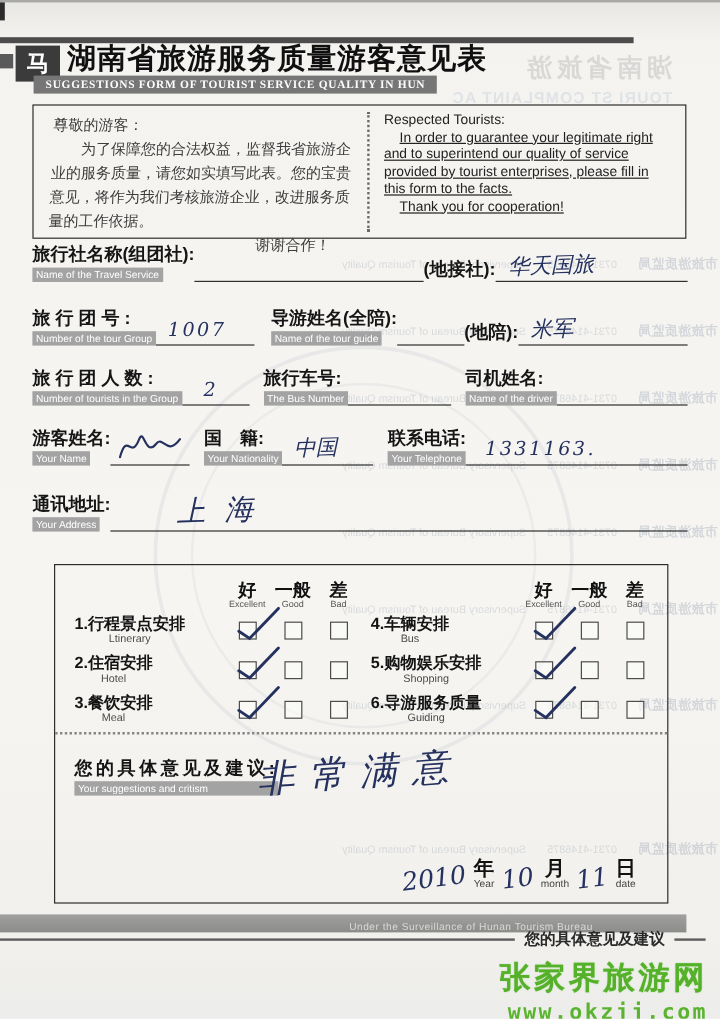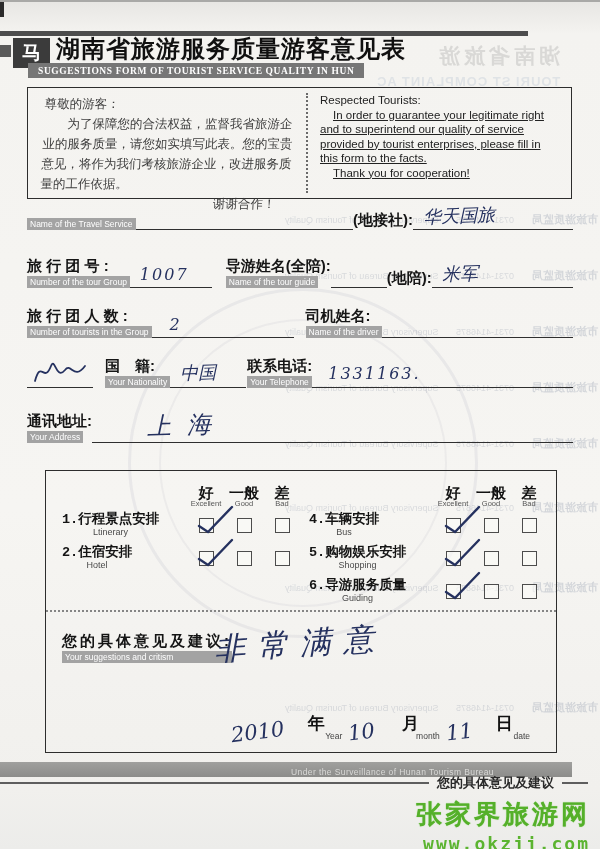--- a/index.html
+++ b/index.html
@@ -60,35 +60,35 @@
   
   .rbox{position:absolute;left:45px;top:470px;width:510px;height:281px;border:1.6px solid #2d2d2d;z-index:2;}
   .rwrap{position:absolute;left:8px;top:6px;display:flex;}
   .rhalf{width:247px;}
   .rrow{display:grid;grid-template-columns:133px 38px 38px 38px;align-items:center;height:33px;}
   .rrow.h{height:32px;align-items:end;}
   .hd{display:flex;flex-direction:column;align-items:center;line-height:11px;}
   .hd .c{font-size:15px;font-weight:bold;color:#111;}
   .hd .e{font-size:7.5px;color:#555;}
   .item{display:flex;flex-direction:column;align-items:center;justify-self:start;padding-left:8px;line-height:13px;}
-  .item .c{font-size:13.5px;font-weight:bold;color:#141414;white-space:nowrap;font-family:Liberation Mono, monospace;}
+  .item .c{font-size:13.5px;font-weight:bold;color:#141414;white-space:nowrap;}
   .item .e{font-size:9px;color:#4a4a4a;}
   .cbcell{position:relative;width:15px;height:15px;margin:0 auto;}
   .cb{width:15px;height:15px;border:1.5px solid #4c4c4c;background:rgba(252,251,248,.6);box-sizing:border-box;}
   .check{position:absolute;left:-5px;top:-15px;width:42px;height:34px;display:none;overflow:visible;}
   .cbcell.checked .check{display:block;}
   .dotline{position:absolute;left:0;right:0;top:139px;border-top:2px dotted #858585;}
   .sgstack{position:absolute;left:16px;top:160px;display:flex;flex-direction:column;}
   .sgstack .cnlabel{font-size:15px;letter-spacing:3px;}
   .sgvalue{position:absolute;left:168px;top:152px;font-size:31px;letter-spacing:12px;transform:rotate(-4deg);white-space:nowrap;}
   .datebox{position:absolute;right:26px;bottom:10px;display:flex;align-items:flex-end;gap:6px;}
   .dhw{font-family:"DejaVu Serif",serif;font-style:italic;color:#25315f;font-size:21px;transform:rotate(-7deg);line-height:20px;}
   .dcol{display:flex;flex-direction:column;align-items:center;line-height:12px;}
   .dcol .c{font-size:17px;font-weight:bold;color:#111;}
-  .dcol .e{font-size:8.5px;color:#444;margin-left:35px;}
+  .dcol .e{font-size:8.5px;color:#444;}
 
   
   .monitor{position:absolute;left:0;top:774px;width:588px;display:flex;align-items:center;z-index:2;}
   .monitor .lineL{flex:1 1 auto;height:2px;background:#5e5e5e;}
   .monitor .txt{margin:0 8px;font-size:13px;font-weight:bold;color:#2a2a2a;white-space:nowrap;}
   .monitor .lineR{width:26px;height:2px;background:#5e5e5e;}
   .surv{position:absolute;left:0;top:762px;width:572px;height:15px;
     background:linear-gradient(180deg,#a0a09e,#8c8c8a);display:flex;align-items:flex-end;justify-content:flex-end;z-index:1;}
   .surv span{font-size:8.5px;color:#d9d9d7;padding-right:78px;letter-spacing:.4px;}
   .wmark{position:absolute;right:10px;top:797px;text-align:right;z-index:3;}
@@ -169,20 +169,21 @@
     <div class="introdiv"></div>
     <div class="introen">
       <div>Respected Tourists:</div>
       <div class="ind">In order to guarantee your legitimate right and to superintend our quality of service provided by tourist enterprises, please fill in this form to the facts.</div>
       <div class="ind">Thank you for cooperation!</div>
     </div>
   </div>
 
   <div class="frow" style="top:203px">
     <div class="stack">
+      <span class="cnlabel">旅行社名称(组团社):</span>
       <span class="strip">Name of the Travel Service</span>
     </div>
     <div class="ul grow"></div>
     <div class="stack">
       <span class="cnlabel">(地接社):</span>
     </div>
     <div class="ul" style="width:160px">
       <span class="hw big">华天国旅</span>
     </div>
   </div>
@@ -208,43 +209,51 @@
     </div>
   </div>
 
   <div class="frow" style="top:306px">
     <div class="stack">
       <span class="cnlabel">旅 行 团 人 数 :</span>
       <span class="strip">Number of tourists in the Group</span>
     </div>
     <div class="ul" style="width:56px">
       <span class="hw num" style="bottom:3px;left:18px">2</span>
+    </div>
+    <div class="stack" style="margin-left:12px">
+      <span class="cnlabel">旅行车号:</span>
+      <span class="strip">The Bus Number</span>
     </div>
     <div class="ul" style="width:86px"></div>
     <div class="stack" style="margin-left:12px">
       <span class="cnlabel">司机姓名:</span>
       <span class="strip">Name of the driver</span>
     </div>
     <div class="ul grow"></div>
   </div>
 
   <div class="frow" style="top:356px">
+    <div class="stack">
+      <span class="cnlabel">游客姓名:</span>
+      <span class="strip">Your Name</span>
+    </div>
     <div class="ul" style="width:66px">
       <svg class="sig" width="58" height="30" viewBox="0 0 58 30">
         <path d="M4 24 C 10 2, 13 27, 20 9 C 24 -1, 25 24, 34 13 C 40 5, 43 24, 54 9" stroke="#25315f" stroke-width="1.8" fill="none" stroke-linecap="round"></path>
       </svg>
     </div>
     <div class="stack" style="margin-left:12px">
       <span class="cnlabel">国　籍:</span>
       <span class="strip">Your Nationality</span>
     </div>
     <div class="ul" style="width:76px">
       <span class="hw big" style="bottom:2px">中国</span>
     </div>
-    <div class="stack" style="margin-left:1px">
+    <div class="stack" style="margin-left:12px">
       <span class="cnlabel">联系电话:</span>
       <span class="strip">Your Telephone</span>
     </div>
     <div class="ul grow">
       <span class="hw num" style="bottom:4px;left:16px">1331163.</span>
     </div>
   </div>
 
   <div class="frow" style="top:408px">
     <div class="stack">
@@ -290,20 +299,38 @@
               <div class="cb"></div>
             </div>
           <div class="cbcell">
               <div class="cb"></div>
             </div>
         </div>
         <div class="rrow">
           <div class="item">
               <span class="c">2.住宿安排</span>
               <span class="e">Hotel</span>
+            </div>
+          <div class="cbcell checked">
+              <div class="cb"></div>
+              <svg class="check" viewBox="0 0 42 34">
+                <path d="M5 23 L14 29 L38 4" stroke="#25315f" stroke-width="2.4" fill="none" stroke-linecap="round"></path>
+              </svg>
+            </div>
+          <div class="cbcell">
+              <div class="cb"></div>
+            </div>
+          <div class="cbcell">
+              <div class="cb"></div>
+            </div>
+        </div>
+        <div class="rrow">
+          <div class="item">
+              <span class="c">3.餐饮安排</span>
+              <span class="e">Meal</span>
             </div>
           <div class="cbcell checked">
               <div class="cb"></div>
               <svg class="check" viewBox="0 0 42 34">
                 <path d="M5 23 L14 29 L38 4" stroke="#25315f" stroke-width="2.4" fill="none" stroke-linecap="round"></path>
               </svg>
             </div>
           <div class="cbcell">
               <div class="cb"></div>
             </div>

